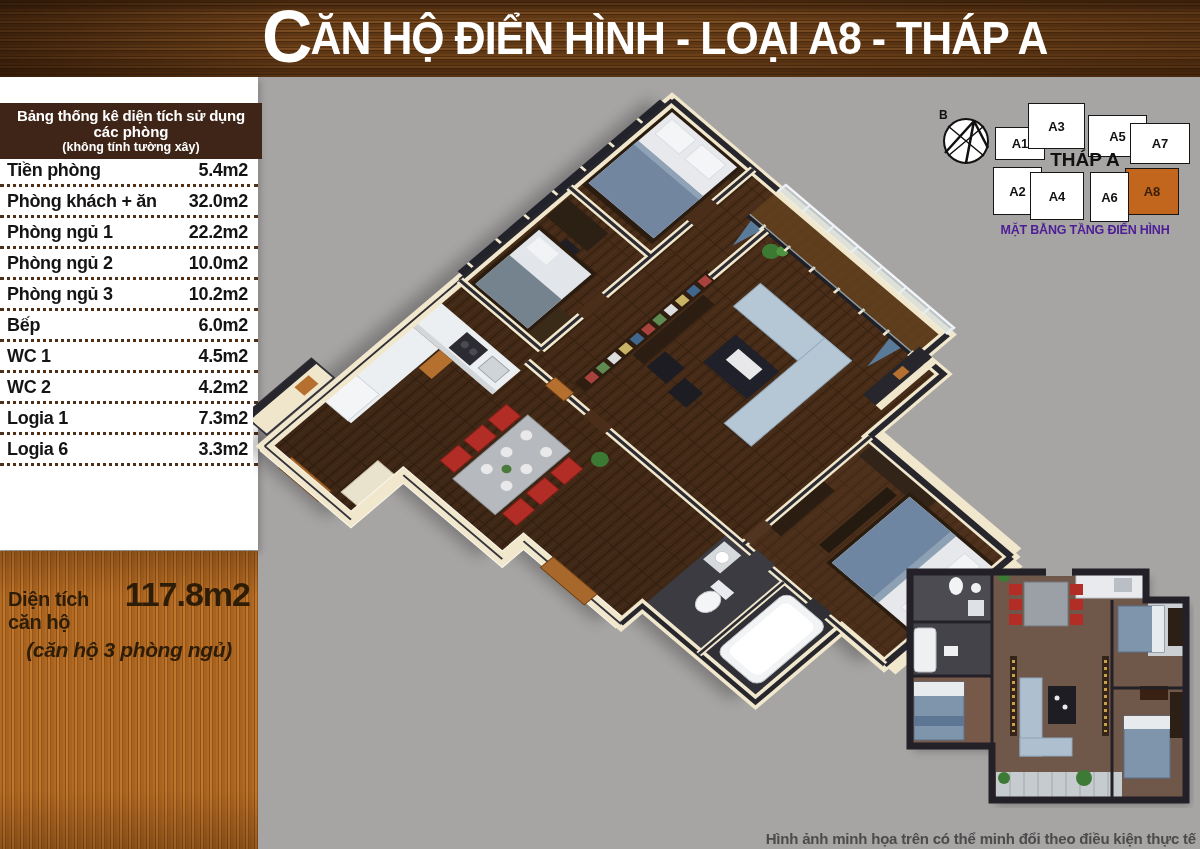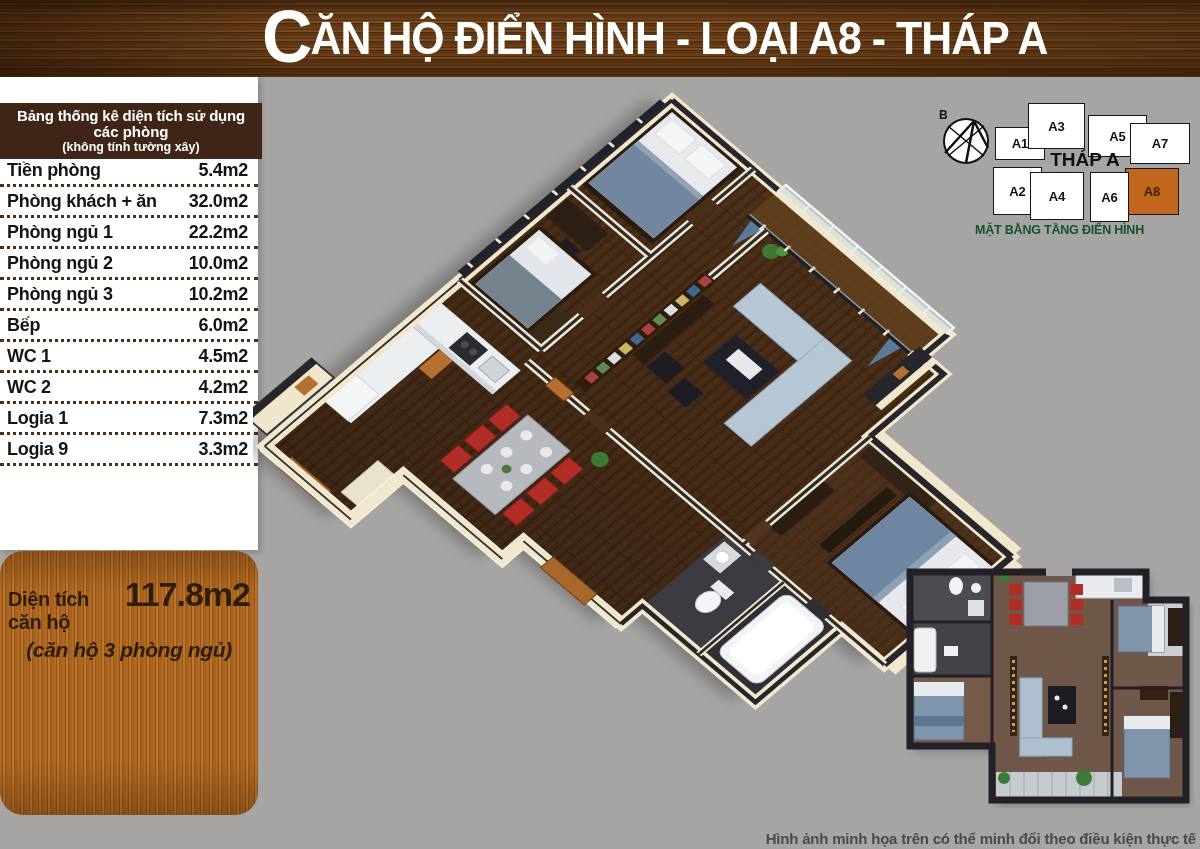--- a/index.html
+++ b/index.html
@@ -24,40 +24,40 @@
     text-align:center;padding:4px 2px 5px 2px;font-weight:bold;}
   #table-header .h1{font-size:15px;line-height:17px;letter-spacing:-.2px;}
   #table-header .h2{font-size:15px;line-height:16px;}
   #table-header .h3{font-size:12.5px;line-height:14px;}
   #area-rows{position:absolute;left:0;top:79px;width:258px;}
   .area-row{height:28px;display:flex;justify-content:space-between;align-items:center;
     padding:0 10px 0 7px;border-bottom:3px dotted #4e3018;font-weight:bold;font-size:18px;color:#141414;
     letter-spacing:-.3px;}
 
   
-  #summary-panel{position:absolute;left:0;top:551px;width:258px;height:264px;
+  #summary-panel{position:absolute;left:0;top:551px;width:258px;height:298px;
     background-image:
       linear-gradient(180deg, rgba(40,16,0,.25) 0%, rgba(0,0,0,0) 15%, rgba(0,0,0,0) 80%, rgba(30,10,0,.25) 100%),
       repeating-linear-gradient(90deg,#b06a24 0,#b06a24 2px,#8f4f15 2px,#8f4f15 3px,#c0772c 3px,#c0772c 5px,#96561a 5px,#96561a 6px,#a86320 6px,#a86320 9px);
-    color:#2e1d06;border-radius:23px;}
+    color:#2e1d06;}
   #summary-rows{padding:24px 8px 0 8px;}
   .summary-row{display:flex;justify-content:space-between;align-items:baseline;margin-bottom:4px;}
   .summary-row .s-label{font-size:20px;font-weight:bold;letter-spacing:-.4px;}
   .summary-row .s-value{font-size:34px;font-weight:bold;letter-spacing:-1px;}
   #summary-note{margin-top:2px;text-align:center;font-size:21px;font-weight:bold;font-style:italic;letter-spacing:-.4px;}
 
   
   #tower{position:absolute;left:930px;top:95px;width:280px;height:160px;}
   .unit{position:absolute;background:#fff;border:1.5px solid #161616;display:flex;align-items:center;justify-content:center;
     font-size:13px;font-weight:bold;color:#111;}
   .unit.hl{background:#c2661d;color:#3a2006;}
   #tower-label{position:absolute;left:120px;top:54px;width:70px;text-align:center;
     font-size:19px;font-weight:bold;color:#111;}
-  #tower-caption{position:absolute;left:45px;top:128px;width:220px;
-    font-size:12.5px;font-weight:bold;color:#14532d;letter-spacing:-.2px;}
+  #tower-caption{position:absolute;left:45px;top:128px;width:220px;text-align:center;
+    font-size:12.5px;font-weight:bold;color:#4c1d95;letter-spacing:-.2px;}
   #compass{position:absolute;left:3px;top:8px;}
 
   
   #entrance{position:absolute;left:998px;top:541px;display:flex;align-items:center;margin-top:40px;}
   #entrance-arrow{width:0;height:0;border-left:14px solid transparent;border-right:14px solid transparent;
     border-top:15px solid #c41e1e;margin-right:9px;}
   #entrance-text{color:#f2f2f2;font-weight:bold;font-size:13.5px;letter-spacing:.5px;}
 
   
   #disclaimer{position:absolute;right:4px;bottom:2px;font-size:15px;font-weight:bold;color:#4b4b4b;letter-spacing:-.2px;}
@@ -115,21 +115,21 @@
         </div>
         <div class="area-row">
           <span>WC 2</span>
           <span>4.2m2</span>
         </div>
         <div class="area-row">
           <span>Logia 1</span>
           <span>7.3m2</span>
         </div>
         <div class="area-row">
-          <span>Logia 9</span>
+          <span>Logia 6</span>
           <span>3.3m2</span>
         </div>
       </div>
   </div>
 
   <div id="summary-panel">
     <div id="summary-rows">
         <div class="summary-row">
           <span class="s-label">Diện tích căn hộ</span>
           <span class="s-value">117.8m2</span>

